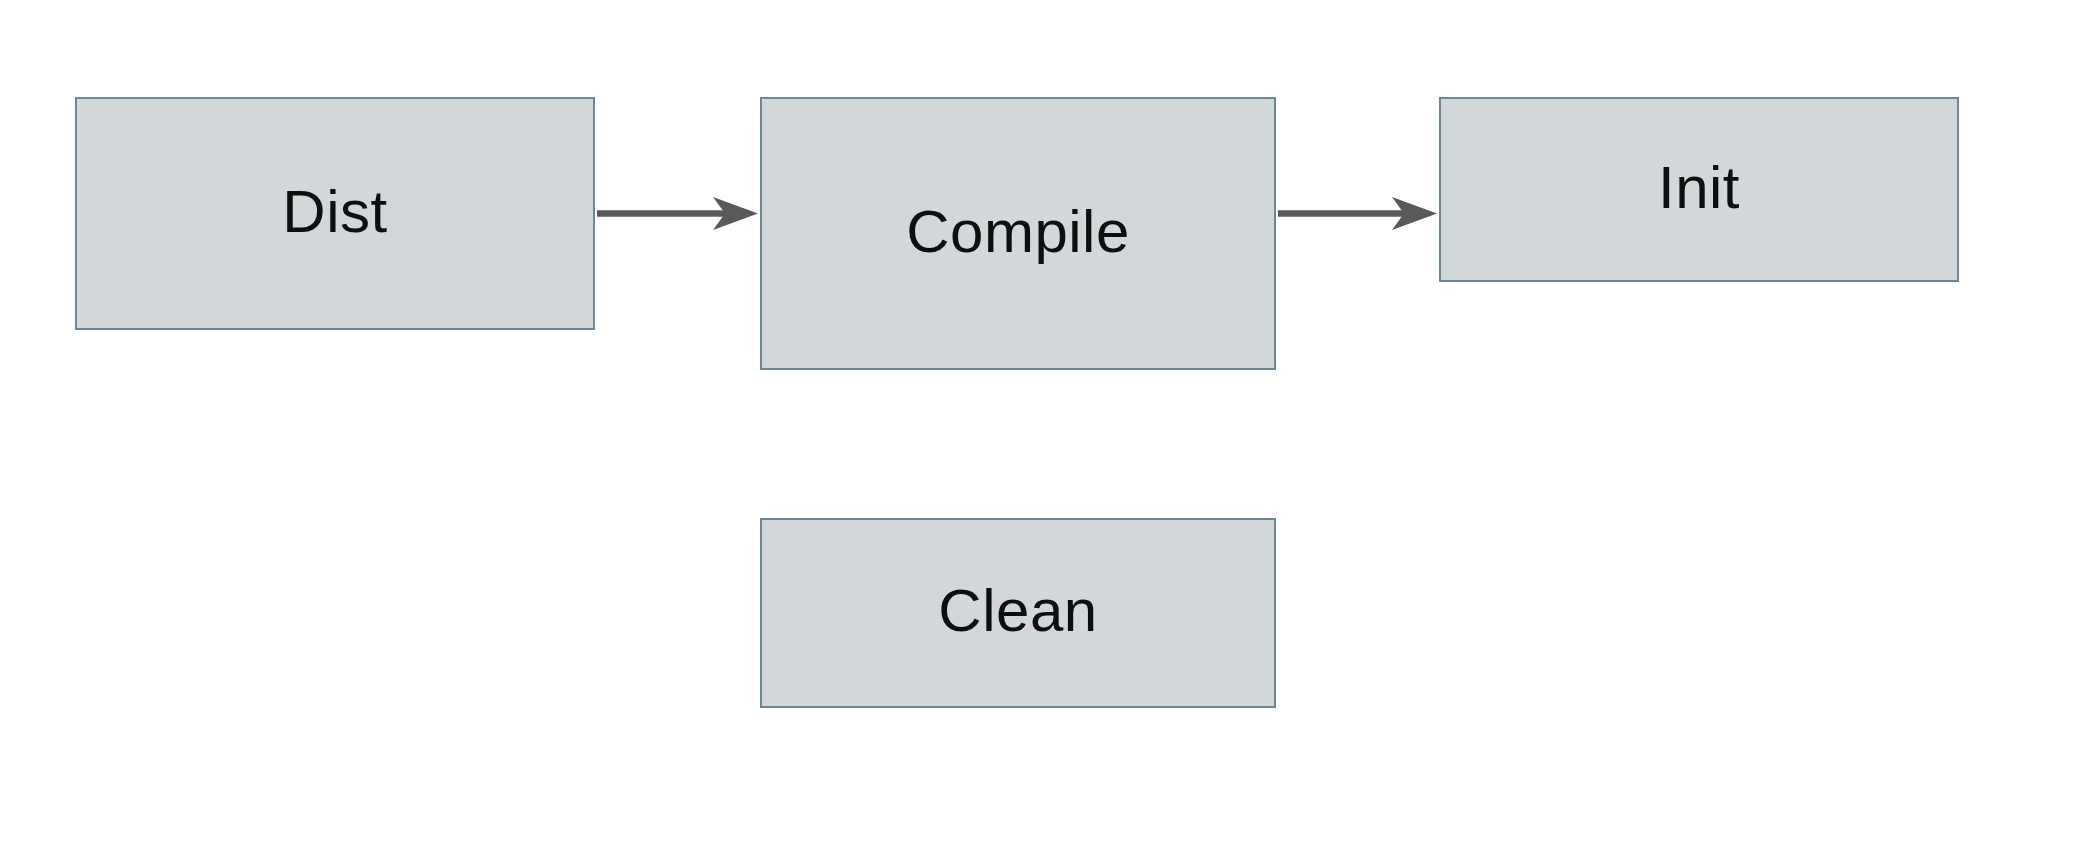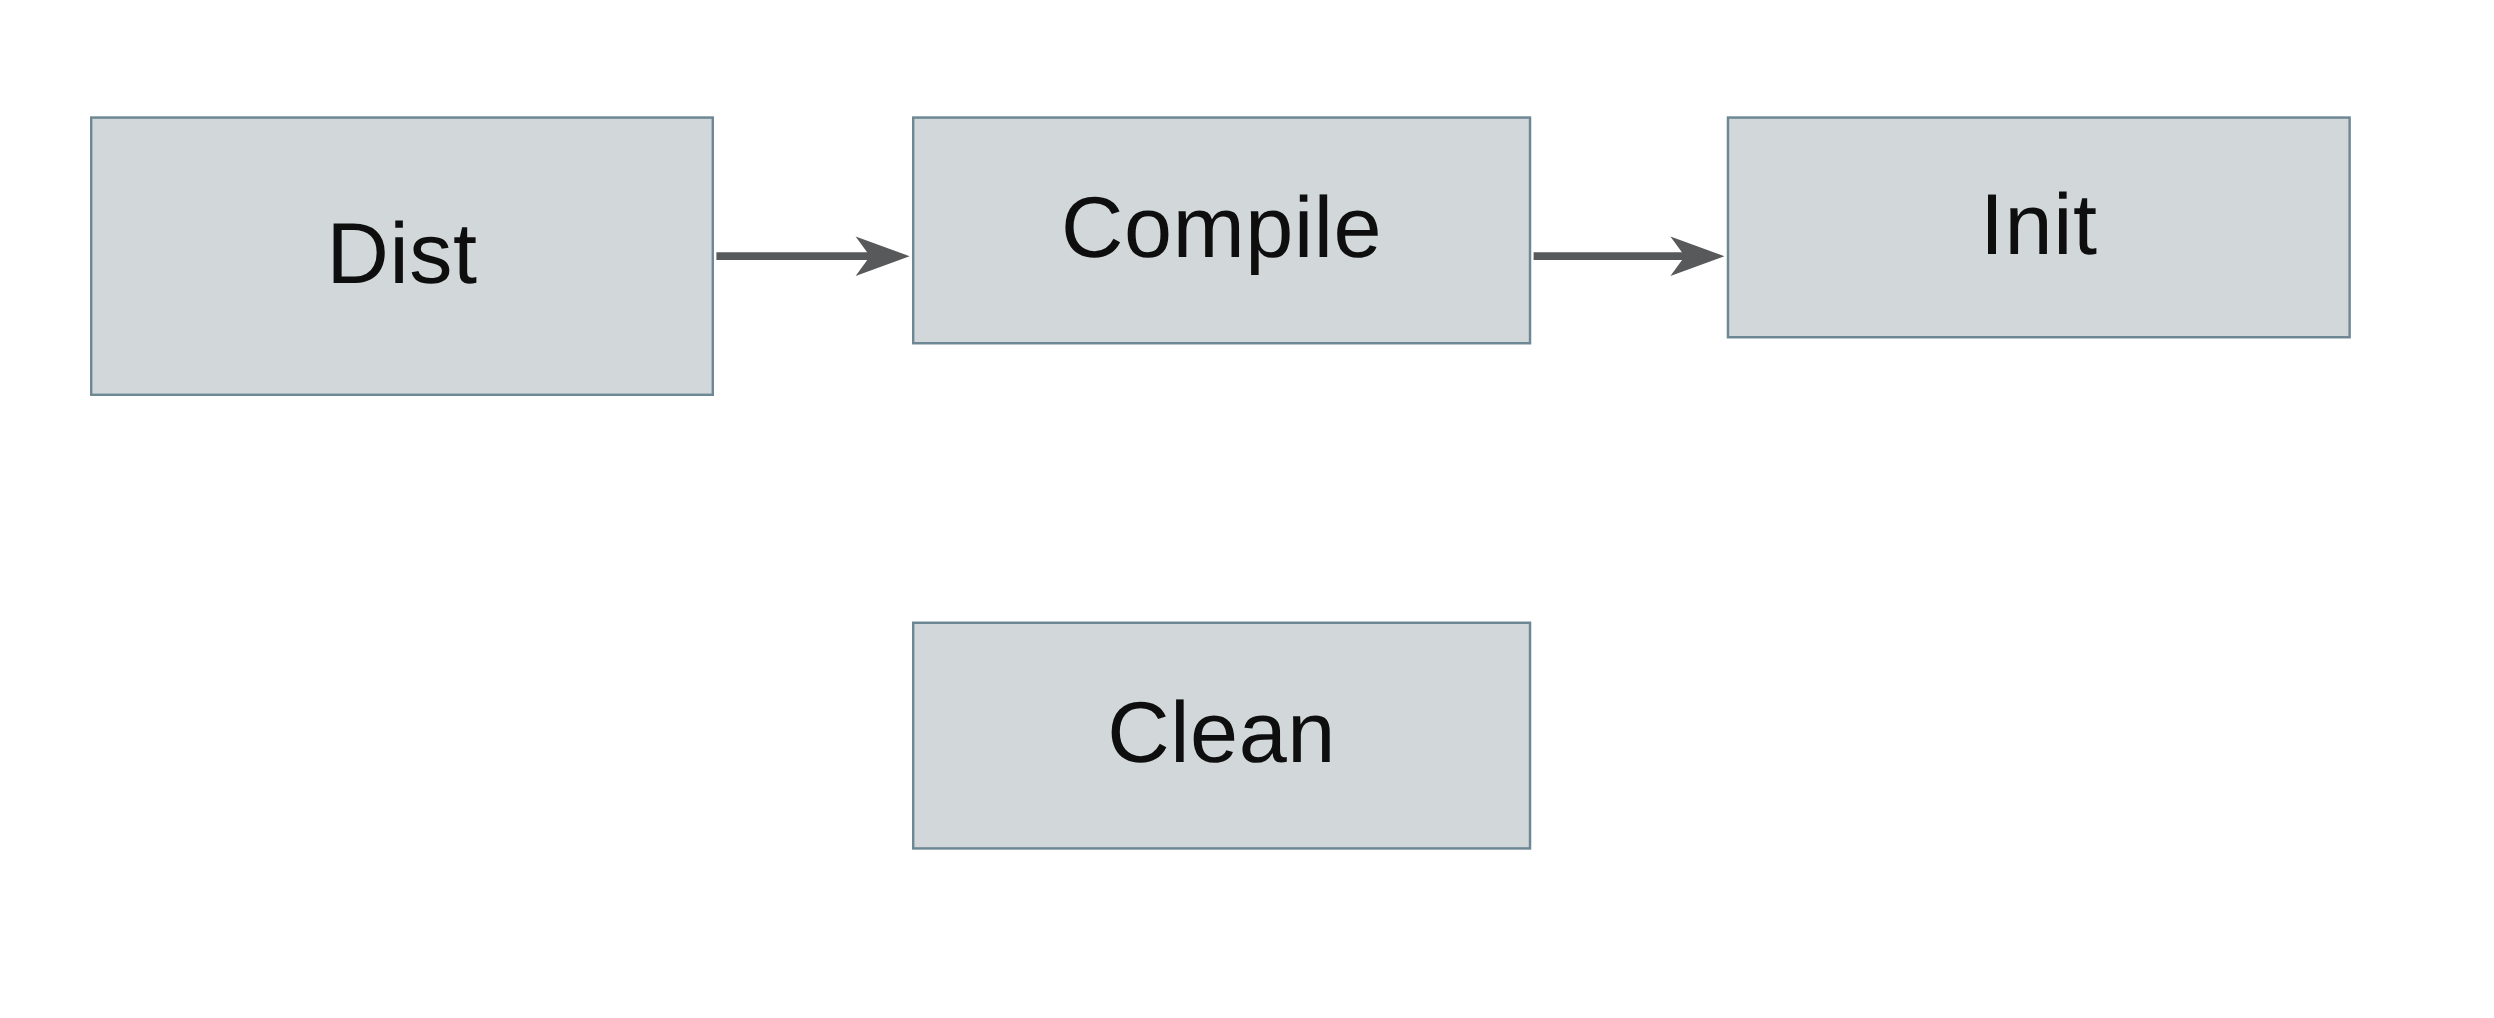--- a/index.html
+++ b/index.html
@@ -25,21 +25,21 @@
     pointer-events: none;
   }
   .node {
     position: absolute;
     box-sizing: border-box;
     display: flex;
     align-items: center;
     justify-content: center;
   }
   .node-label {
-    font-size: 72px;
+    font-size: 60px;
     font-weight: 400;
     line-height: 1;
     letter-spacing: 0.5px;
     white-space: nowrap;
     transform: translateY(-2px);
   }
 </style>
 </head>
 <body>
 
@@ -51,21 +51,21 @@
       </g>
       <g>
         <line x1="1278" y1="213.5" x2="1406" y2="213.5" stroke="#58595a" stroke-width="6.5"></line>
         <polygon points="1437,213.5 1392,197 1404,213.5 1392,230" fill="#58595a"></polygon>
       </g>
     </svg>
   <div id="nodes-layer">
       <div class="node" style="left: 75px; top: 97px; width: 520px; height: 233px; background: rgb(210, 216, 218); border: 2px solid rgb(109, 135, 148);">
         <span class="node-label" style="color: rgb(14, 14, 14);">Dist</span>
       </div>
-      <div class="node" style="left: 760px; top: 97px; width: 516px; height: 190px; background: rgb(210, 216, 218); border: 2px solid rgb(109, 135, 148);">
+      <div class="node" style="left: 760px; top: 97px; width: 516px; height: 273px; background: rgb(210, 216, 218); border: 2px solid rgb(109, 135, 148);">
         <span class="node-label" style="color: rgb(14, 14, 14);">Compile</span>
       </div>
       <div class="node" style="left: 1439px; top: 97px; width: 520px; height: 185px; background: rgb(210, 216, 218); border: 2px solid rgb(109, 135, 148);">
         <span class="node-label" style="color: rgb(14, 14, 14);">Init</span>
       </div>
       <div class="node" style="left: 760px; top: 518px; width: 516px; height: 190px; background: rgb(210, 216, 218); border: 2px solid rgb(109, 135, 148);">
         <span class="node-label" style="color: rgb(14, 14, 14);">Clean</span>
       </div>
     </div>
 </div>

